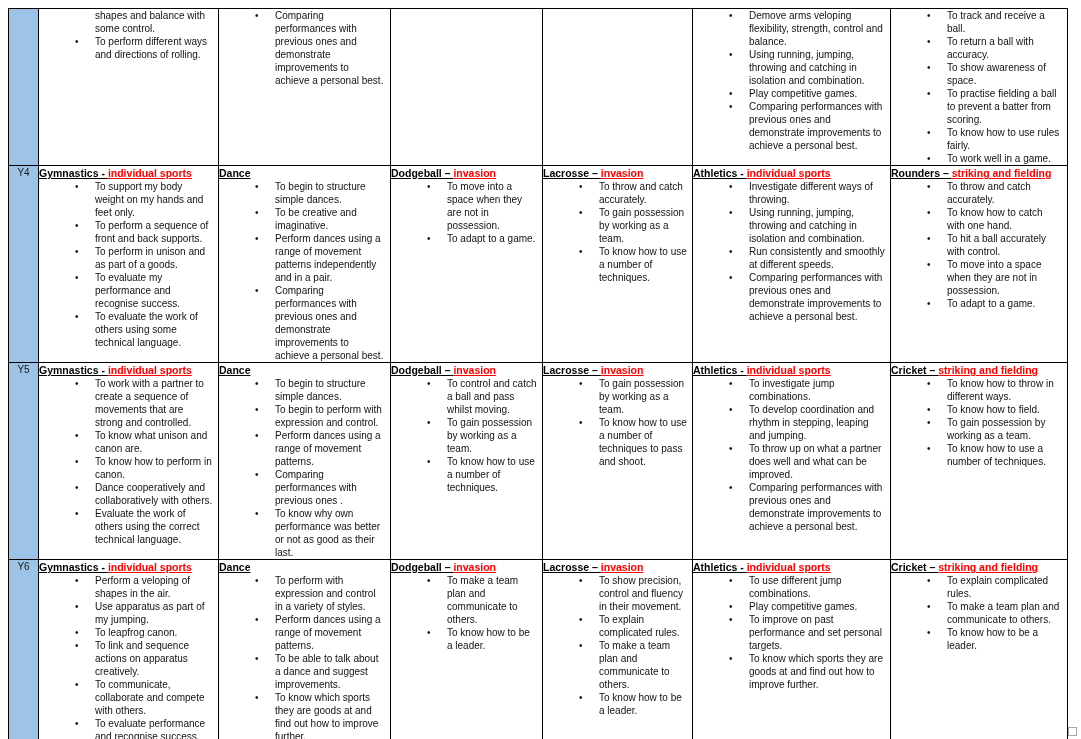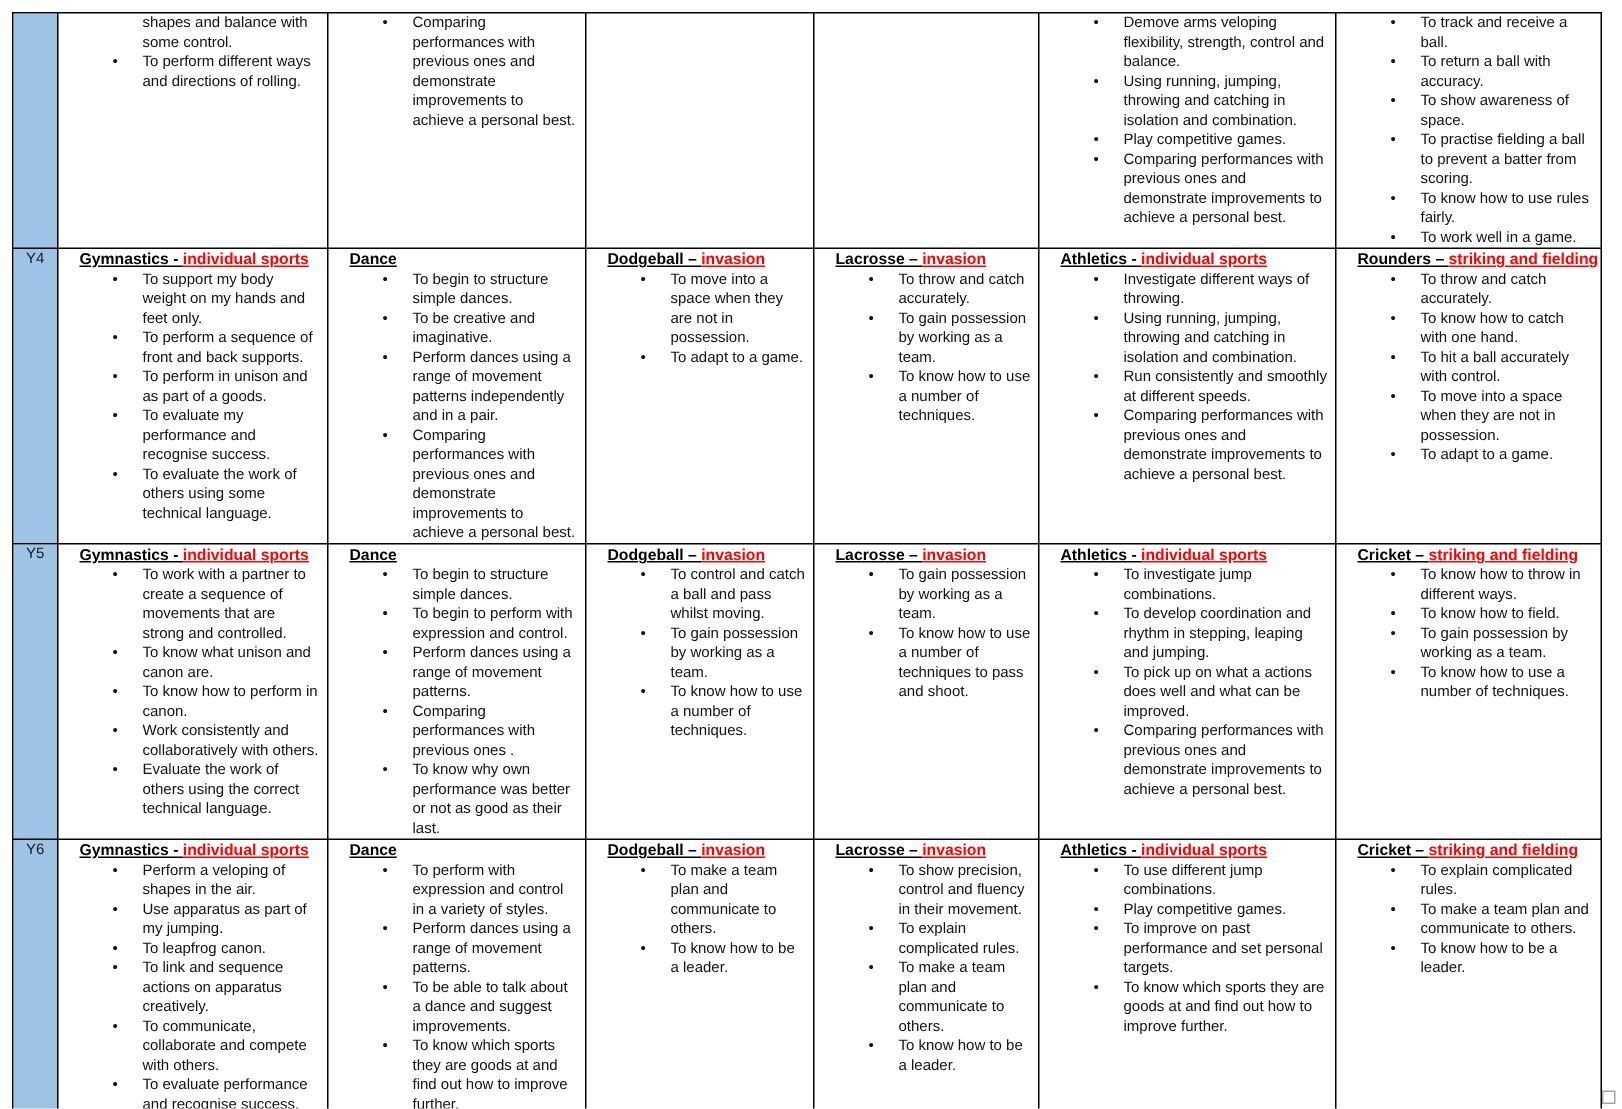--- a/index.html
+++ b/index.html
@@ -40,21 +40,21 @@
     line-height: 13px;
     padding-top: 2px;
     color: #1a1a1a;
     margin-top: 24px;
   }
   td.content-cell {
     font-size: 10px;
     line-height: 13px;
   }
   .cell-header {
-    padding: 1px 3px 0 14px;
+    padding: 1px 3px 0 0;
     font-weight: bold;
     font-size: 10.5px;
     line-height: 13px;
     white-space: nowrap;
   }
   .hdr-black {
     color: #000000;
     text-decoration: underline;
   }
   .hdr-red {
@@ -193,21 +193,21 @@
           </td>
         </tr>
         <tr class="r2">
           <td class="year-cell">Y5</td>
           <td class="content-cell">
             <div class="cell-header"><span class="hdr-black">Gymnastics - </span><span class="hdr-red">individual sports</span></div>
             <ul class="objectives">
               <li class="obj bullet">To work with a partner to create a sequence of movements that are strong and controlled.</li>
               <li class="obj bullet">To know what unison and canon are.</li>
               <li class="obj bullet">To know how to perform in canon.</li>
-              <li class="obj bullet">Work consistently and collaboratively with others.</li>
+              <li class="obj bullet">Dance cooperatively and collaboratively with others.</li>
               <li class="obj bullet">Evaluate the work of others using the correct technical language.</li>
             </ul>
           </td>
           <td class="content-cell">
             <div class="cell-header"><span class="hdr-black">Dance</span></div>
             <ul class="objectives">
               <li class="obj bullet">To begin to structure simple dances.</li>
               <li class="obj bullet">To begin to perform with expression and control.</li>
               <li class="obj bullet">Perform dances using a range of movement patterns.</li>
               <li class="obj bullet">Comparing performances with previous ones .</li>
@@ -227,21 +227,21 @@
             <ul class="objectives">
               <li class="obj bullet">To gain possession by working as a team.</li>
               <li class="obj bullet">To know how to use a number of techniques to pass and shoot.</li>
             </ul>
           </td>
           <td class="content-cell">
             <div class="cell-header"><span class="hdr-black">Athletics - </span><span class="hdr-red">individual sports</span></div>
             <ul class="objectives">
               <li class="obj bullet">To investigate jump combinations.</li>
               <li class="obj bullet">To develop coordination and rhythm in stepping, leaping and jumping.</li>
-              <li class="obj bullet">To pick up on what a actions does well and what can be improved.</li>
+              <li class="obj bullet">To throw up on what a partner does well and what can be improved.</li>
               <li class="obj bullet">Comparing performances with previous ones and demonstrate improvements to achieve a personal best.</li>
             </ul>
           </td>
           <td class="content-cell">
             <div class="cell-header"><span class="hdr-black">Cricket – </span><span class="hdr-red">striking and fielding</span></div>
             <ul class="objectives">
               <li class="obj bullet">To know how to throw in different ways.</li>
               <li class="obj bullet">To know how to field.</li>
               <li class="obj bullet">To gain possession by working as a team.</li>
               <li class="obj bullet">To know how to use a number of techniques.</li>

